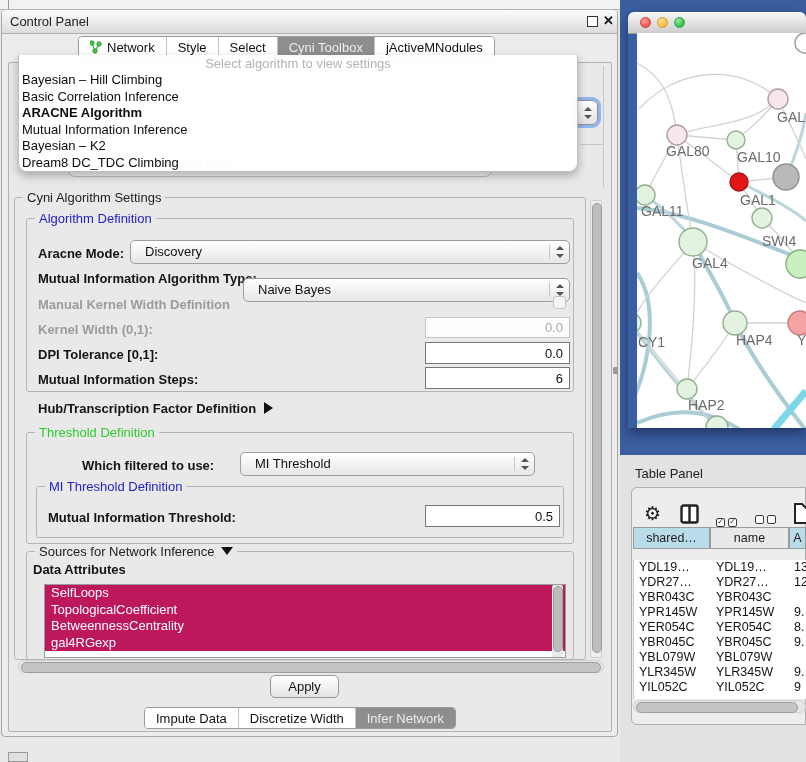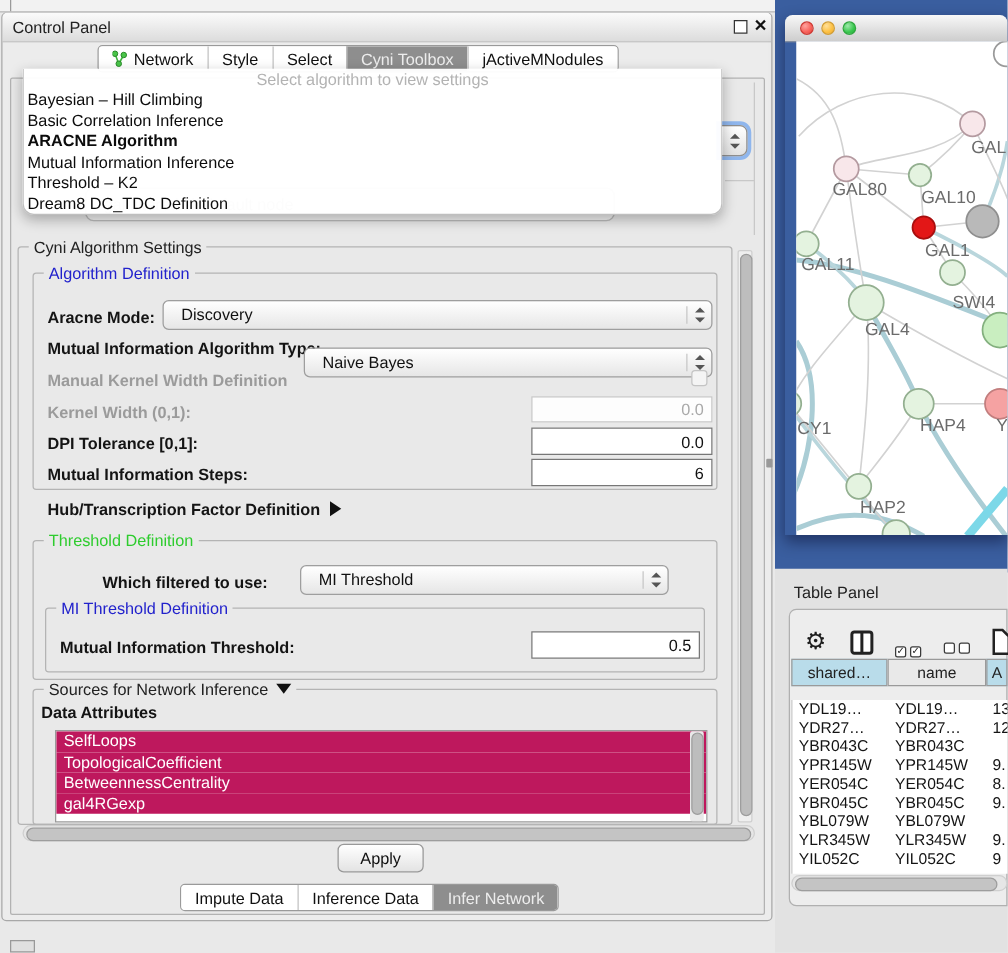--- a/index.html
+++ b/index.html
@@ -192,22 +192,22 @@
     <span>gal filtered.sif default node</span>
   </div>
 
   <div id="algo-popup" class="abs">
     <div id="popup-placeholder">Select algorithm to view settings</div>
     <div id="popup-items">
         <div class="pop-item">Bayesian – Hill Climbing</div>
         <div class="pop-item">Basic Correlation Inference</div>
         <div class="pop-item bold">ARACNE Algorithm</div>
         <div class="pop-item">Mutual Information Inference</div>
-        <div class="pop-item">Threshold – K2</div>
-        <div class="pop-item">Dream8 DC_TDC Definition</div>
+        <div class="pop-item">Bayesian – K2</div>
+        <div class="pop-item">Dream8 DC_TDC Climbing</div>
       </div>
   </div>
 
   <div class="abs fieldset" style="left:14px;top:197px;width:572px;height:463px;">
     <span class="legend plain">Cyni Algorithm Settings</span>
   </div>
   <div class="abs vscroll" style="left:590px;top:200px;height:458px;">
     <div class="vthumb" style="top:2px;height:448px;"></div>
   </div>
 
@@ -271,21 +271,21 @@
   <div class="abs hscroll" style="left:18px;top:660px;width:586px;">
     <div class="hthumb" style="left:2px;width:578px;"></div>
   </div>
 
   <div class="pushbtn abs" style="left:270px;top:675px;width:69px;height:23px;line-height:21px;">Apply</div>
   <div id="bottom-tab-strip" class="abs tabstrip" style="left:144px;top:707px;">
       <div class="tab">
         <span>Impute Data</span>
       </div>
       <div class="tab">
-        <span>Inference Data</span>
+        <span>Discretize Width</span>
       </div>
       <div class="tab sel">
         <span>Infer Network</span>
       </div>
     </div>
 
   <div id="splitter-grip" class="abs"></div>
   <div id="bottom-mini" class="abs"></div>
 
   <div id="desktop" class="abs"></div>

